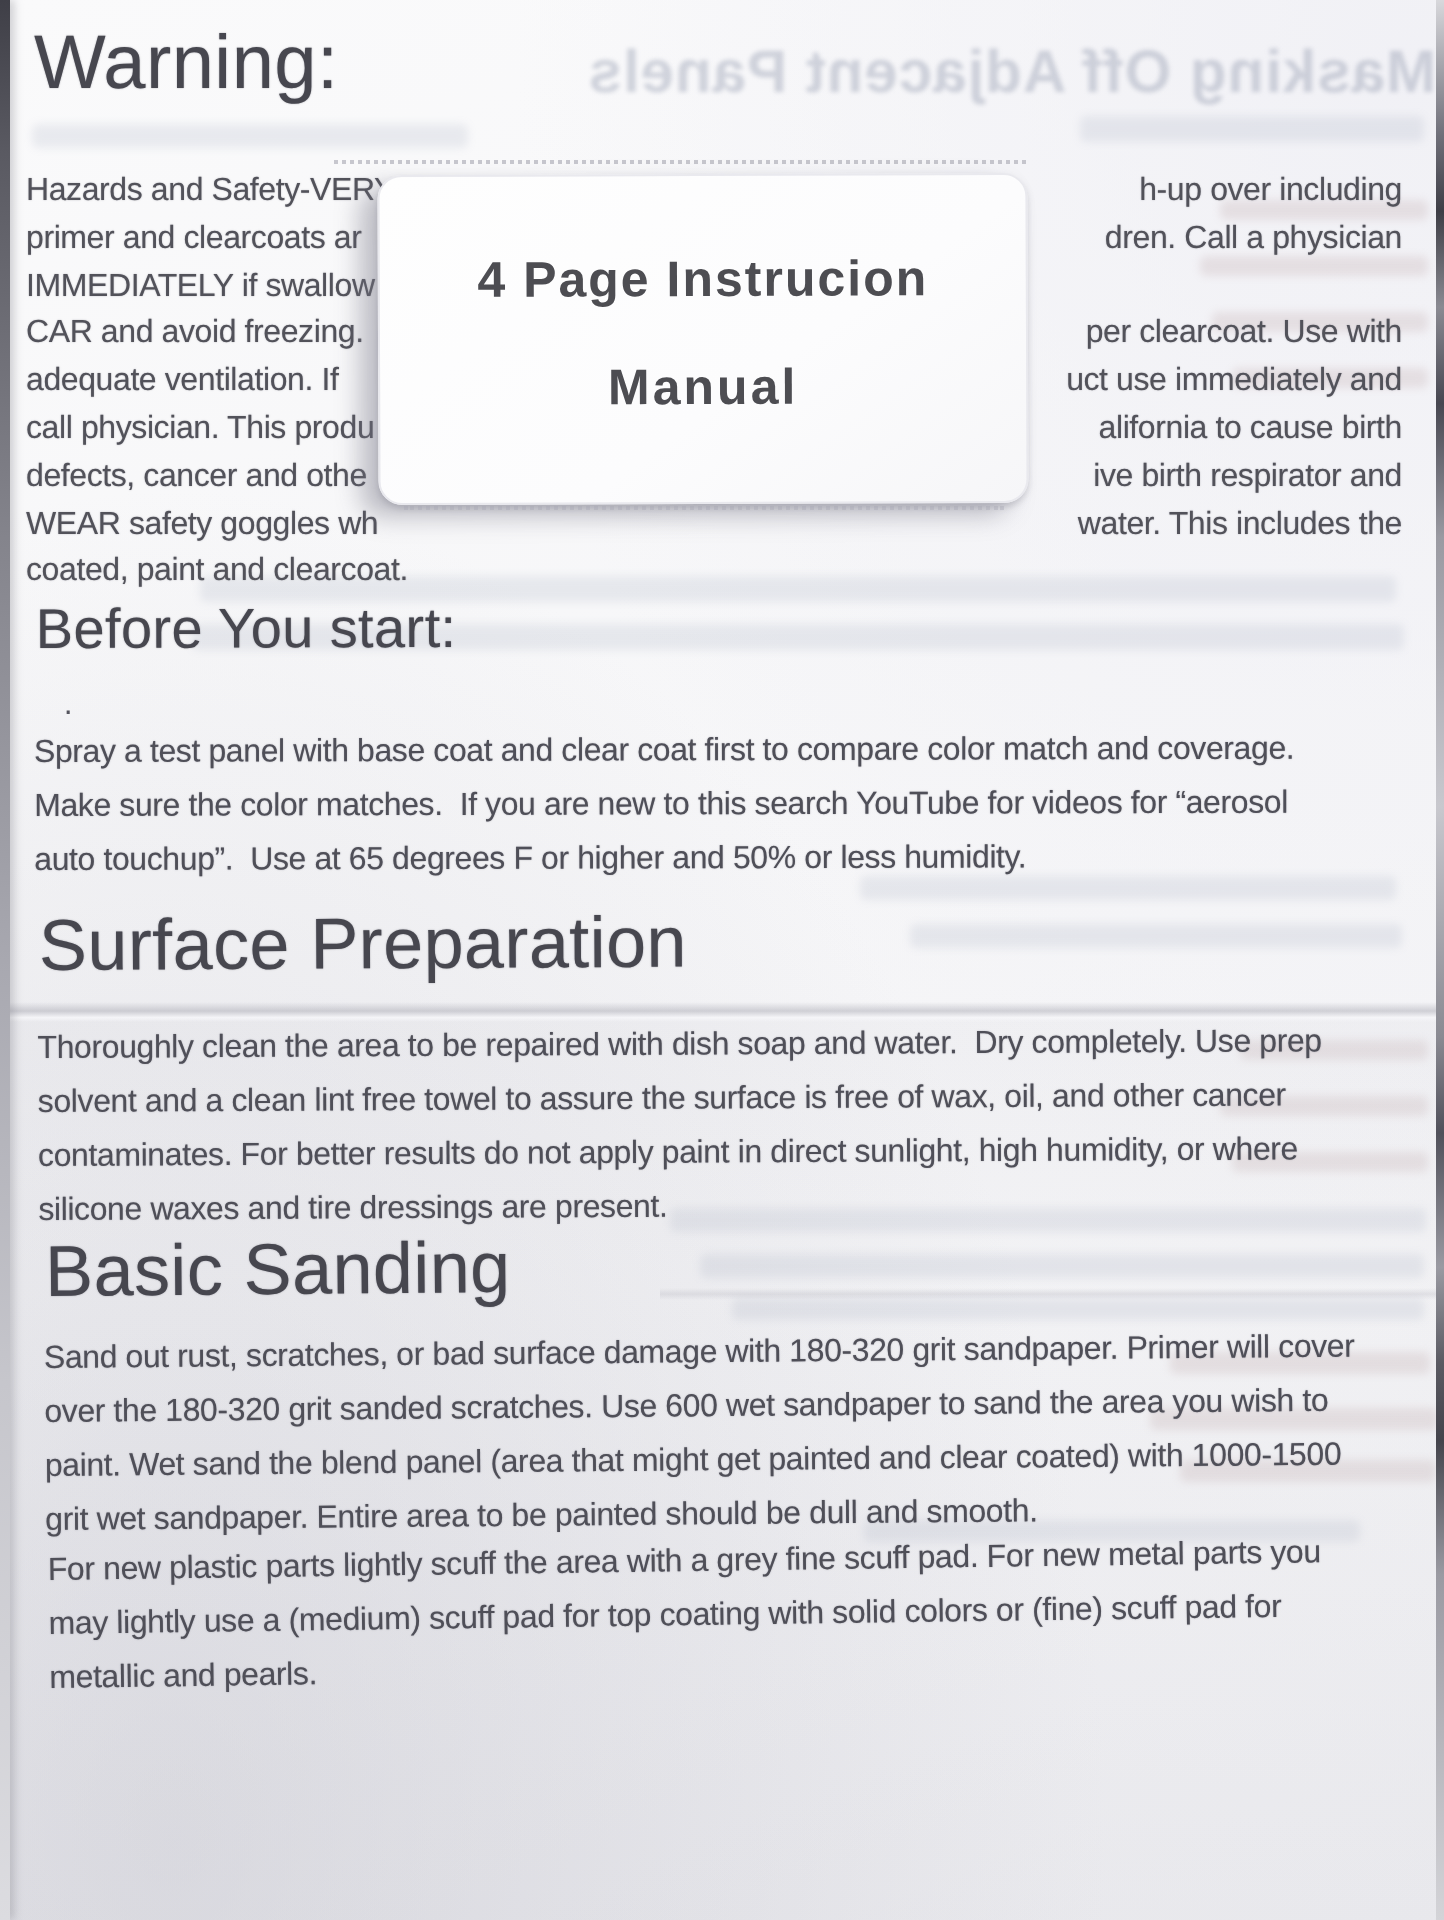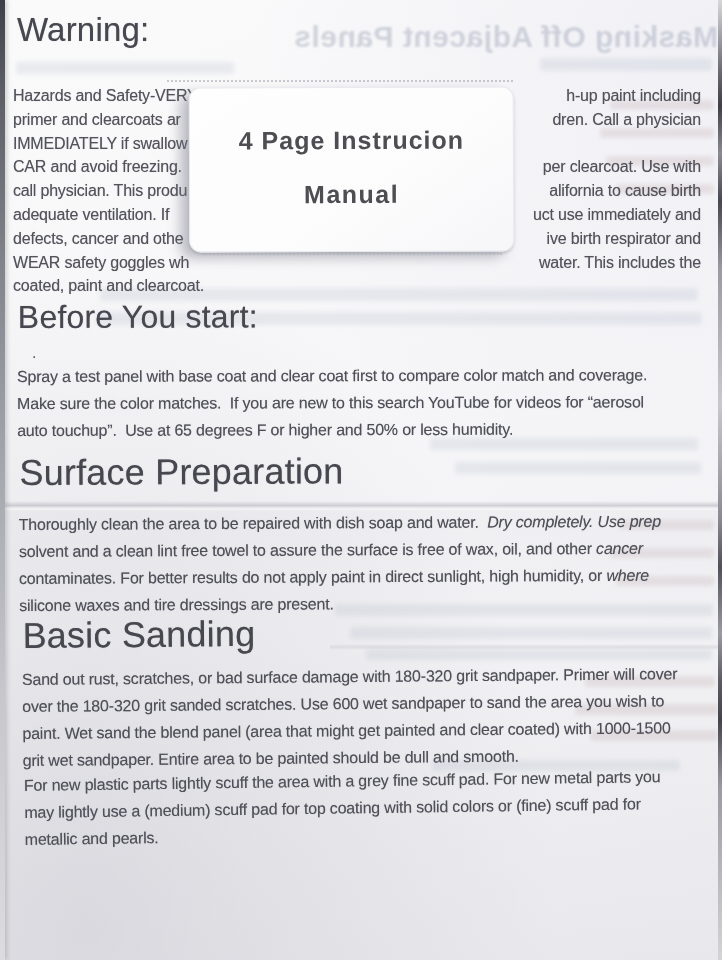--- a/index.html
+++ b/index.html
@@ -35,21 +35,21 @@
   .bleed.pink { background:#b59a9c; opacity:.22; }
   .bleed-head { color:rgba(148,156,175,.40); transform:scaleX(-1);
     font-size:30px; font-weight:700; letter-spacing:.5px; filter:blur(1px);
     white-space:nowrap; text-align:center; }
 
   
   .h-doc { color:#47474f; font-weight:400; letter-spacing:.2px; text-shadow:0 0 .8px rgba(80,80,92,.55); }
   .doc-par { }
   .doc-line { font-size:16px; line-height:27px; color:#4f4f58;
     letter-spacing:-.2px; white-space:pre; text-shadow:0 0 .7px rgba(84,84,96,.5); }
-  .doc-line .ital { font-style:italic; }
+  .doc-line .ital { }
   .warn-lines { width:688px; }
   .warn-line { display:flex; justify-content:space-between; line-height:23.8px;
     font-size:16px; color:#52525a; letter-spacing:-.2px; white-space:pre;
     text-shadow:0 0 .7px rgba(84,84,96,.5); }
   .note-dot { font-size:16px; color:#55555e; }
 
   .sec { position:absolute; left:0; top:0; width:722px; height:960px; transform-origin:20px 0; }
   .sec-before  { transform:rotate(-.15deg); }
   .sec-surface { transform:rotate(-.3deg); }
   .sec-basic   { transform:rotate(-.5deg); }
@@ -93,43 +93,43 @@
 <div class="bleed pink" style="left:585px; top:676px; width:130px; height:11px;"></div>
 <div class="bleed pink" style="left:575px; top:704px; width:144px; height:11px;"></div>
 <div class="bleed pink" style="left:590px; top:730px; width:128px; height:11px;"></div>
 <div class="bleed" style="left:432px; top:760px; width:248px; height:11px;"></div>
 
 <div class="abs lower-sheet"></div>
 <div class="abs crease-main"></div>
 <div class="abs crease-soft"></div>
 
 <div class="sec">
-  <div class="abs h-doc" style="left:17px; top:11px; font-size:33px;">Warning:</div>
+  <div class="abs h-doc" style="left:17px; top:11px; font-size:38px;">Warning:</div>
   <div class="abs warn-lines" id="warning-lines" style="left:13px; top:84px;">
-      <div class="warn-line"><span>Hazards and Safety-VERY</span><span>h-up paint including</span></div>
+      <div class="warn-line"><span>Hazards and Safety-VERY</span><span>h-up over including</span></div>
       <div class="warn-line"><span>primer and clearcoats ar</span><span>dren. Call a physician</span></div>
       <div class="warn-line"><span>IMMEDIATELY if swallow</span></div>
       <div class="warn-line"><span>CAR and avoid freezing.</span><span>per clearcoat. Use with</span></div>
+      <div class="warn-line"><span>adequate ventilation. If</span><span>uct use immediately and</span></div>
       <div class="warn-line"><span>call physician. This produ</span><span>alifornia to cause birth</span></div>
-      <div class="warn-line"><span>adequate ventilation. If</span><span>uct use immediately and</span></div>
       <div class="warn-line"><span>defects, cancer and othe</span><span>ive birth respirator and</span></div>
       <div class="warn-line"><span>WEAR safety goggles wh</span><span>water. This includes the</span></div>
       <div class="warn-line"><span>coated, paint and clearcoat.</span><span></span></div>
     </div>
 </div>
 
 <div class="abs tear-line"></div>
 <div class="abs sticker">
   <div class="sticker-l1">4 Page Instrucion</div>
   <div class="sticker-l2">Manual</div>
 </div>
 <div class="abs sticker-bottom-dots"></div>
 
 <div class="sec sec-before">
-  <div class="abs h-doc" style="left:17px; top:299px; font-size:32px;">Before You start:</div>
+  <div class="abs h-doc" style="left:17px; top:299px; font-size:28px;">Before You start:</div>
   <div class="abs note-dot" style="left:31px; top:344px;">.</div>
   <div class="abs doc-par" style="left:16px; top:363px;">
       <div class="doc-line"><span>Spray a test panel with base coat and clear coat first to compare color match and coverage.</span></div>
       <div class="doc-line"><span>Make sure the color matches.  If you are new to this search YouTube for videos for “aerosol</span></div>
       <div class="doc-line"><span>auto touchup”.  Use at 65 degrees F or higher and 50% or less humidity.</span></div>
     </div>
 </div>
 
 <div class="sec sec-surface">
   <div class="abs h-doc" style="left:17px; top:452px; font-size:36px;">Surface Preparation</div>

